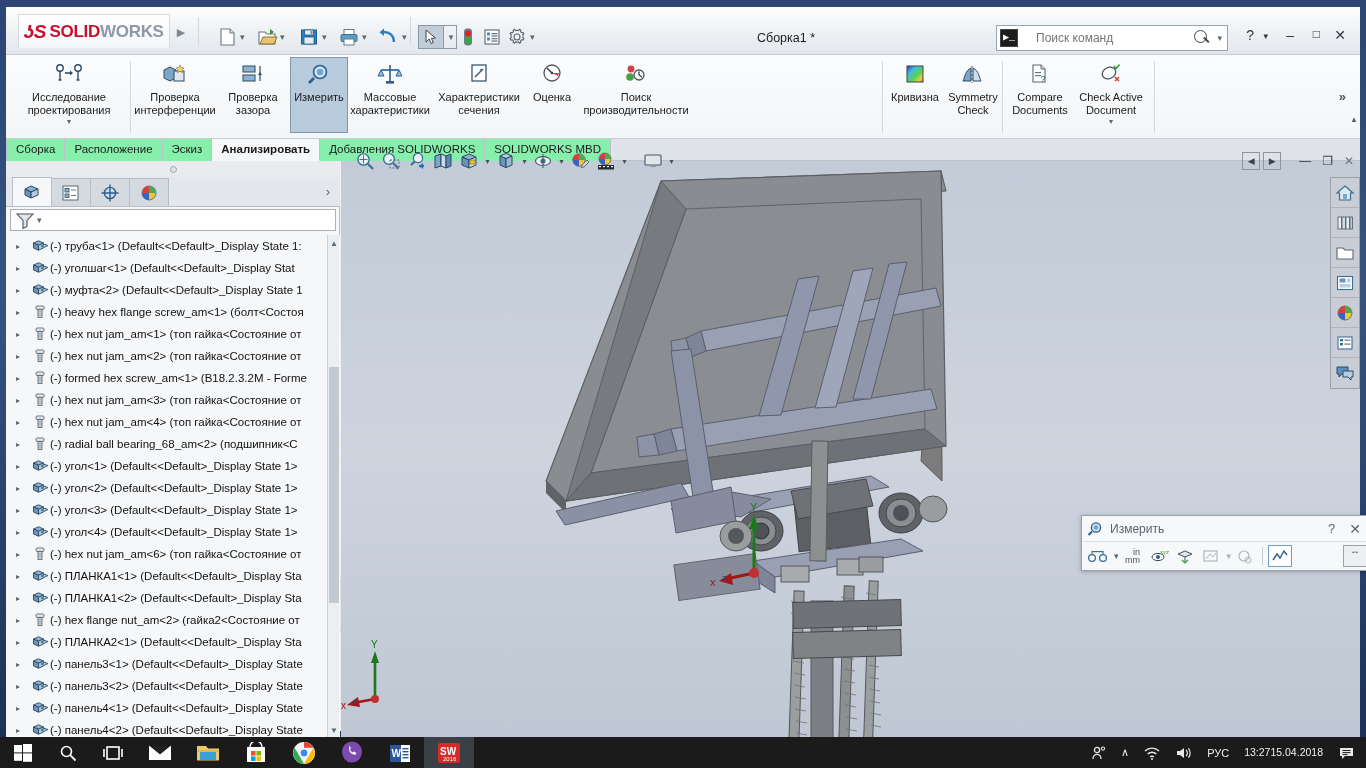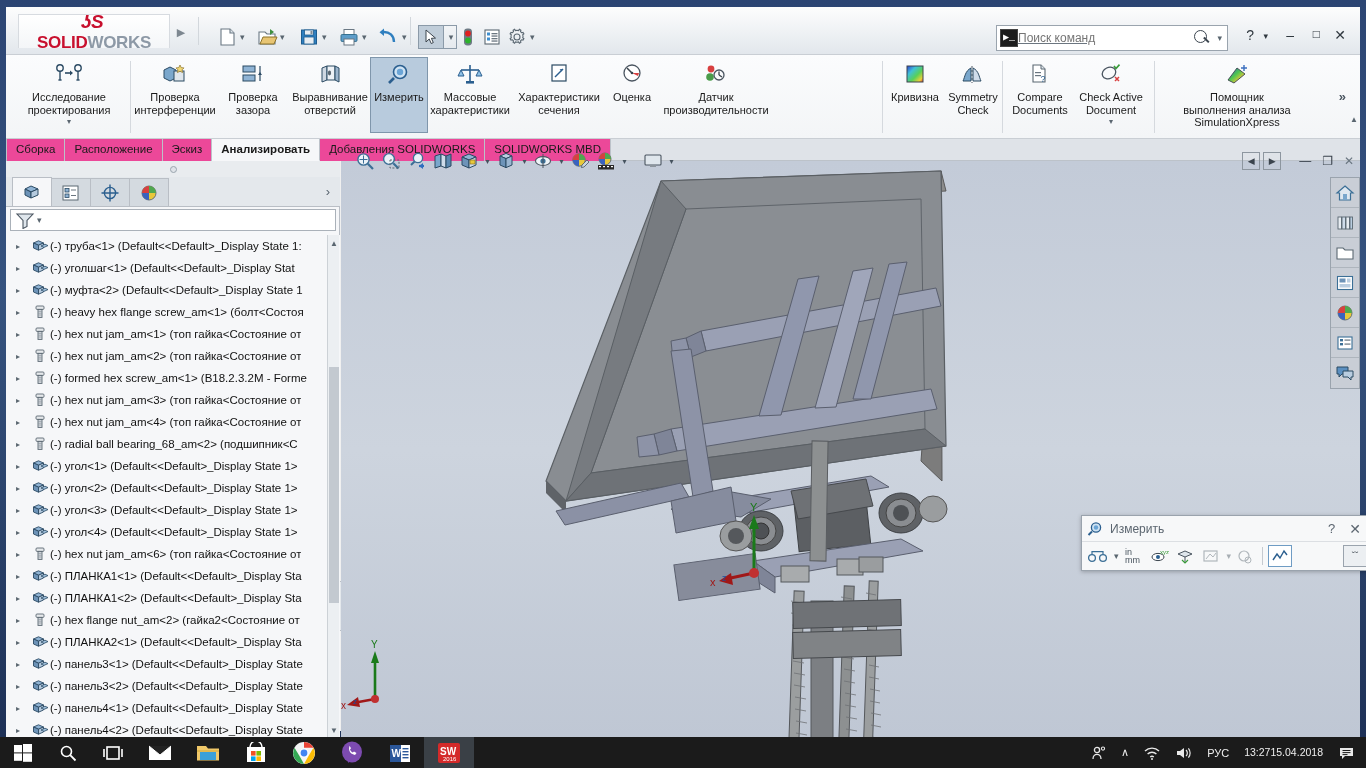--- a/index.html
+++ b/index.html
@@ -26,21 +26,21 @@
   
   #titlebar {
     position: absolute; left: 0; top: 0; width: 1354px; height: 48px;
     background: linear-gradient(to bottom, #fdfdfd 0%, #eef1f4 55%, #e2e7ec 100%);
     border-bottom: 1px solid #c9ced4;
   }
   .sw-logo {
     position: absolute; left: 12px; top: 7px; width: 152px; height: 34px;
     background: linear-gradient(to bottom,#ffffff,#f4f6f8);
     border: 1px solid #d7dbe0; border-bottom: none;
-    display: flex; align-items: center; justify-content: center; flex-direction: column;
+    display: flex; align-items: center; justify-content: center;
   }
   .sw-logo-text { font-size: 17px; font-weight: bold; color: #c8102e; letter-spacing: -0.3px; white-space: nowrap; }
   .sw-logo-text .lite { color: #8d99a6; font-weight: bold; }
   .sw-ds { color:#c8102e; font-size:19px; font-weight:bold; font-style:italic; margin-right:3px; }
 
   .logo-arrow {
     position: absolute; left: 168px; top: 18px; width: 14px; height: 14px;
     display:flex; align-items:center; justify-content:center;
     color:#7d8790; font-size:11px;
   }
@@ -63,21 +63,21 @@
     position: absolute; right: 132px; top: 18px; width: 232px; height: 26px;
     background: #fff; border: 1px solid #9aa4ae; display:flex; align-items:center;
   }
   .search-cmd-icon {
     width: 18px; height: 18px; margin-left:3px; background: #1d1d1d;
     border:1px solid #444; color:#fff; font-size:10px; line-height:16px; text-align:center;
     font-family:"Liberation Mono", monospace;
   }
   #searchbox .sinput {
     flex:1; border:none; outline:none; font-family:"Liberation Sans",sans-serif;
-    font-size:12px; color:#6c7680; padding-left:0; background:transparent;text-decoration:underline;
+    font-size:12px; color:#6c7680; padding-left:18px; background:transparent;
   }
   .mag {
     width:22px; height:22px; position:relative; margin-right:2px;
   }
   .mag::before{
     content:''; position:absolute; left:3px; top:3px; width:11px;height:11px;
     border:1.6px solid #3c4650; border-radius:50%;
   }
   .mag::after{
     content:''; position:absolute; left:12px; top:12px; width:7px;height:1.6px;
@@ -106,21 +106,21 @@
   .ribbon-updown { position:absolute; right:2px; top:60px; color:#5a6670; font-size:8px;}
 
   
   #tabstrip {
     position:absolute; left:0; top:132px; width:1354px; height:22px;
     background:#dfe3e8; border-bottom:1px solid #bcc2c9;
   }
   .cmdtab {
     position:relative; float:left; height:22px; line-height:21px;
     padding:0 9px; font-size:11.5px; color:#1a1a1a;
-    border-right:1px solid #bcc2c9; background:#ec4899; cursor:default;
+    border-right:1px solid #bcc2c9; background:#86efac; cursor:default;
   }
   .cmdtab.active { background:#f6f7f9; font-weight:bold; border-bottom:1px solid #f6f7f9; }
   .cmdtab:first-child { border-left:1px solid #bcc2c9; }
 
   
   #leftpanel {
     position:absolute; left:0; top:154px; width:334px; height:578px;
     background:#f6f7f9; border-right:1px solid #b9bec5;
   }
   .panel-pin {
@@ -325,20 +325,21 @@
     </div>
 
     <div class="tbtn" style="left:500px">
       <svg width="22" height="22" viewBox="0 0 22 22">
         <path d="M11 4.2 l1.5 .35 .9-1.2 1.5 .9 -.4 1.45 1.05 1.05 1.45-.4 .9 1.5 -1.2 .9 .35 1.5 -.35 1.5 1.2 .9 -.9 1.5 -1.45-.4 -1.05 1.05 .4 1.45 -1.5 .9 -.9-1.2 -1.5 .35 -1.5-.35 -.9 1.2 -1.5-.9 .4-1.45 -1.05-1.05 -1.45 .4 -.9-1.5 1.2-.9 -.35-1.5 .35-1.5 -1.2-.9 .9-1.5 1.45 .4 1.05-1.05 -.4-1.45 1.5-.9 .9 1.2 z" fill="none" stroke="#5b6872" stroke-width="1.1"></path>
         <circle cx="11" cy="11" r="3" fill="none" stroke="#5b6872" stroke-width="1.1"></circle>
       </svg>
       <span class="caret">▾</span>
     </div>
 
+    <div class="doc-title">Сборка1 *</div>
 
     <div id="searchbox">
       <span class="search-cmd-icon">▶_</span>
       <input class="sinput" placeholder="Поиск команд" style="">
       <span class="mag"></span>
       <span class="caret" style="margin-right:5px">▾</span>
     </div>
 
     <div class="wctl" style="right:106px">?</div>
     <div class="wctl" style="right:92px;font-size:9px;top:24px">▾</div>
@@ -387,32 +388,20 @@
           <svg width="28" height="26" viewBox="0 0 28 26">
             <rect x="4" y="4" width="12" height="6" fill="#8fb3d4" stroke="#2b4a63" stroke-width="1"></rect>
             <rect x="4" y="13" width="12" height="6" fill="#8fb3d4" stroke="#2b4a63" stroke-width="1"></rect>
             <path d="M21 4 v15" stroke="#2b4a63" stroke-width="1.2"></path>
             <path d="M21 10 l-2 3 h4 z" fill="#2b4a63"></path>
           </svg>
         </span>
         <span class="rlabel" style="white-space:pre-line">Проверка
 зазора</span>
       </div>
-      <div class="ritem" style="width:80px">
-        <span class="ricon">
-          <svg width="28" height="26" viewBox="0 0 28 26">
-            <path d="M6 6 l5-2 v14 l-5 2 z" fill="#cfd8e2" stroke="#2b4a63" stroke-width="1"></path>
-            <path d="M11 4 h8 v14 h-8 z" fill="#eef2f6" stroke="#2b4a63" stroke-width="1"></path>
-            <ellipse cx="13.5" cy="11" rx="1.6" ry="2.4" fill="#5b6872"></ellipse>
-            <path d="M19 4 l4 2 v14 l-4 -2 z" fill="#9db6ce" stroke="#2b4a63" stroke-width="1"></path>
-          </svg>
-        </span>
-        <span class="rlabel" style="white-space:pre-line">Выравнивание
-отверстий</span>
-      </div>
       <div class="ritem active" style="width:58px;height:76px;">
         <span class="ricon">
           <svg width="28" height="26" viewBox="0 0 28 26">
             <circle cx="15" cy="10" r="6.5" fill="#cfe3f3" stroke="#2b5f8f" stroke-width="1.6"></circle>
             <circle cx="15" cy="10" r="3.2" fill="#6ba5d6"></circle>
             <path d="M9 16 L4 21" stroke="#2b5f8f" stroke-width="2.6"></path>
           </svg>
         </span>
         <span class="rlabel">Измерить</span>
       </div>
@@ -454,21 +443,21 @@
       <div class="ritem" style="width:116px">
         <span class="ricon">
           <svg width="28" height="26" viewBox="0 0 28 26">
             <circle cx="9" cy="7" r="3.4" fill="#d84040"></circle>
             <circle cx="8" cy="15" r="3.8" fill="#4a9c4a"></circle>
             <circle cx="17" cy="13" r="5" fill="none" stroke="#4a5560" stroke-width="1.3"></circle>
             <path d="M17 13 L17 9.5" stroke="#3b444d" stroke-width="1.3"></path>
             <path d="M17 13 L20 15" stroke="#3b444d" stroke-width="1.3"></path>
           </svg>
         </span>
-        <span class="rlabel" style="white-space:pre-line">Датчик
+        <span class="rlabel" style="white-space:pre-line">Поиск
 производительности</span>
       </div>
     </div>
 
     <div class="rsep" style="left:876px"></div>
 
     <div class="rgroup" style="left:880px">
       <div class="ritem" style="width:58px">
         <span class="ricon">
           <svg width="26" height="24" viewBox="0 0 26 24">
@@ -524,41 +513,20 @@
           </svg>
         </span>
         <span class="rlabel" style="white-space:pre-line">Check Active
 Document</span>
         <span class="rcaret">▾</span>
       </div>
     </div>
 
     <div class="rsep" style="left:1148px"></div>
 
-    <div class="rgroup" style="left:1152px">
-      <div class="ritem" style="width:158px">
-        <span class="ricon">
-          <svg width="28" height="24" viewBox="0 0 28 24">
-            <defs>
-                  <linearGradient id="simg" x1="0" y1="0" x2="1" y2="1">
-              <stop offset="0%" stop-color="#2b5fd0"></stop>
-                    <stop offset="45%" stop-color="#4fc64f"></stop>
-              <stop offset="75%" stop-color="#e8c83a"></stop>
-                    <stop offset="100%" stop-color="#d83a3a"></stop>
-                  </linearGradient>
-                </defs>
-            <path d="M5 17 L14 5 L22 11 L11 20 z" fill="url(#simg)" stroke="#3b444d" stroke-width=".9"></path>
-            <path d="M21 2 v6 M18 5 h6" stroke="#3b6fbf" stroke-width="1.4"></path>
-          </svg>
-        </span>
-        <span class="rlabel" style="white-space:pre-line">Помощник
-выполнения анализа
-SimulationXpress</span>
-      </div>
-    </div>
 
     <div class="chev-more">»</div>
     <div class="ribbon-updown">▲</div>
   </div>
 
   <div id="tabstrip">
     <div class="cmdtab"><span>Сборка</span></div>
     <div class="cmdtab"><span>Расположение</span></div>
     <div class="cmdtab"><span>Эскиз</span></div>
     <div class="cmdtab active"><span>Анализировать</span></div>
@@ -1189,21 +1157,21 @@
     <div class="m-tools">
       <span class="mbtn">
         <svg width="22" height="16" viewBox="0 0 22 16">
           <circle cx="5" cy="10" r="3.4" fill="none" stroke="#3b6f96" stroke-width="1.3"></circle>
           <circle cx="16" cy="10" r="3.4" fill="none" stroke="#3b6f96" stroke-width="1.3"></circle>
           <path d="M5 6.6 v-3 h11 v3" fill="none" stroke="#3b6f96" stroke-width="1.2"></path>
         </svg>
       </span>
       <span class="caret">▾</span>
       <span class="mbtn">
-        <span style="font-size:9px;line-height:8px;color:#4a5560;text-align:left;">in<br>mm</span>
+        <span style="font-size:9px;line-height:8px;color:#4a5560;text-align:right;">in<br>mm</span>
       </span>
       <span class="mbtn">
         <svg width="22" height="16" viewBox="0 0 22 16">
           <ellipse cx="10" cy="9" rx="6" ry="3.6" fill="#fff" stroke="#3b444d" stroke-width="1"></ellipse>
           <circle cx="10" cy="9" r="2" fill="#2b5f8f"></circle>
           <text x="12" y="6" font-size="6" fill="#3a9c3a" font-family="Liberation Sans">xyz</text>
         </svg>
       </span>
       <span class="mbtn">
         <svg width="22" height="16" viewBox="0 0 22 16">

